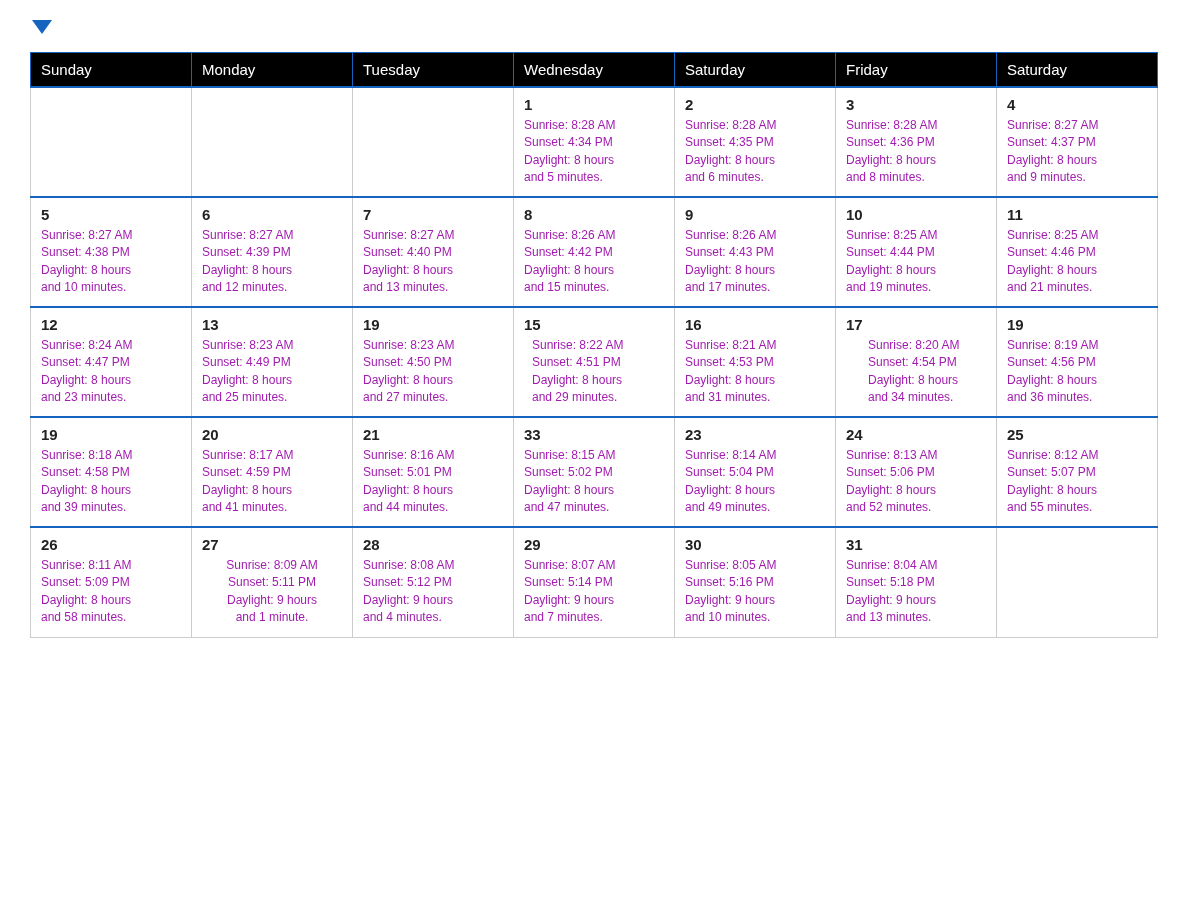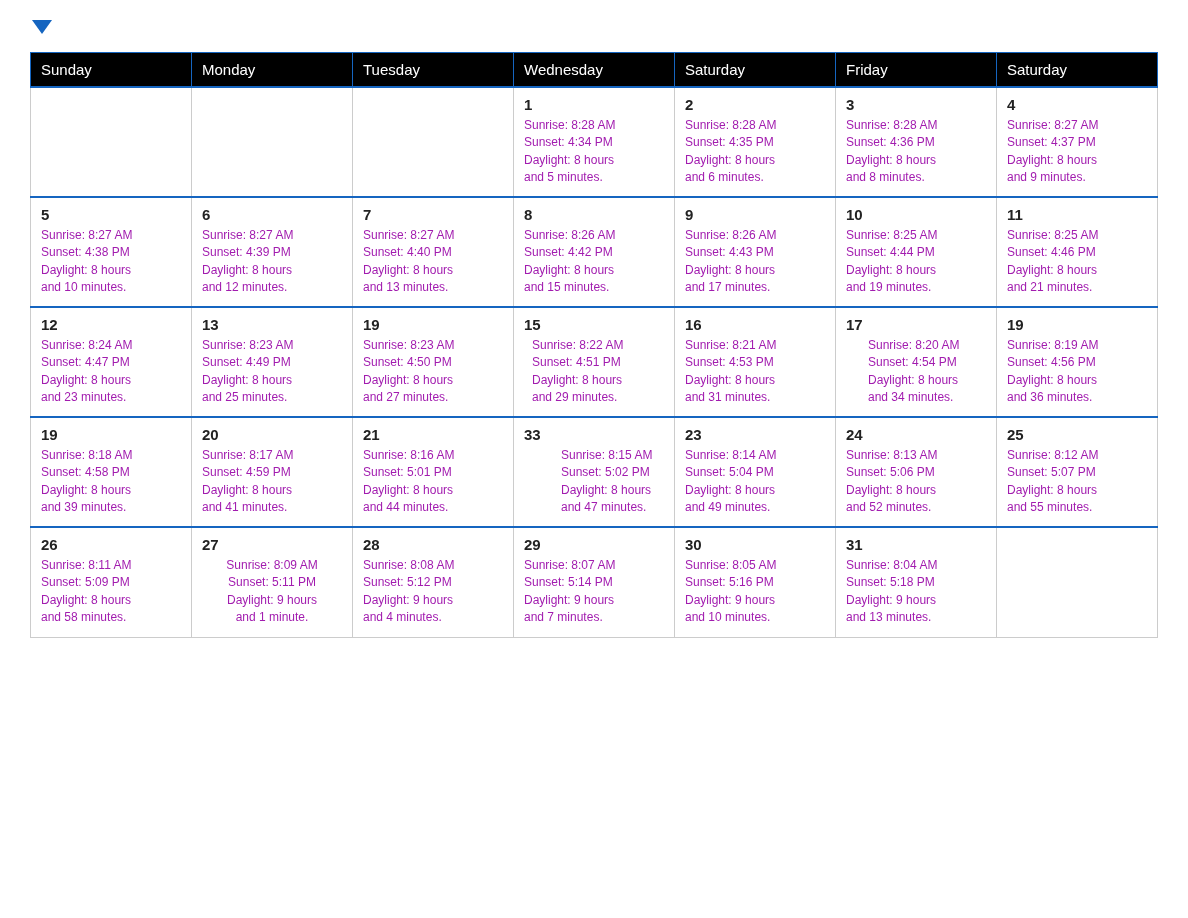--- a/index.html
+++ b/index.html
@@ -296,21 +296,21 @@
         </td>
         <td>
           <span class="day-number">21</span>
           <div class="day-info" style="white-space: pre-line;">Sunrise: 8:16 AM
 Sunset: 5:01 PM
 Daylight: 8 hours
 and 44 minutes.</div>
         </td>
         <td>
           <span class="day-number">33</span>
-          <div class="day-info" style="white-space: pre-line; margin-left: 37px;">Sunrise: 8:15 AM
+          <div class="day-info" style="white-space: pre-line;">Sunrise: 8:15 AM
 Sunset: 5:02 PM
 Daylight: 8 hours
 and 47 minutes.</div>
         </td>
         <td>
           <span class="day-number">23</span>
           <div class="day-info" style="white-space: pre-line;">Sunrise: 8:14 AM
 Sunset: 5:04 PM
 Daylight: 8 hours
 and 49 minutes.</div>

